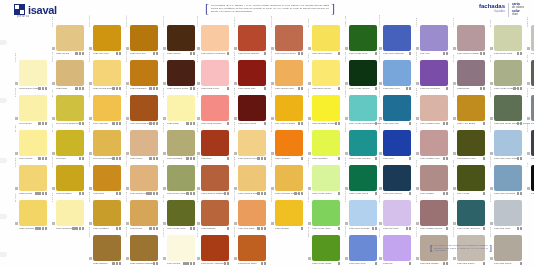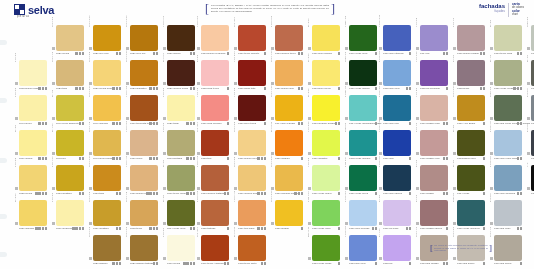--- a/index.html
+++ b/index.html
@@ -67,21 +67,21 @@
 </style>
 </head>
 <body>
 
 <div id="page">
 
   <div id="header">
 
     <div id="logo">
       <span id="logo-mark"></span>
-      <span id="logo-text">selva</span>
+      <span id="logo-text">isaval</span>
     </div>
     <div id="logo-sub">pinturas</div>
 
     <div id="disclaimer">
       <span class="brk">[</span>
       <span id="disclaimer-text">Los productos ISAVAL, DECOR y GAMA pueden mostrar variaciones de color respecto a la muestra impresa. Estos colores son orientativos. El tono final del producto se puede ver en el punto de venta. El aspecto final depende del soporte y del numero de manos aplicadas.</span>
       <span class="brk">]</span>
     </div>
 
     <div id="brandblock">

